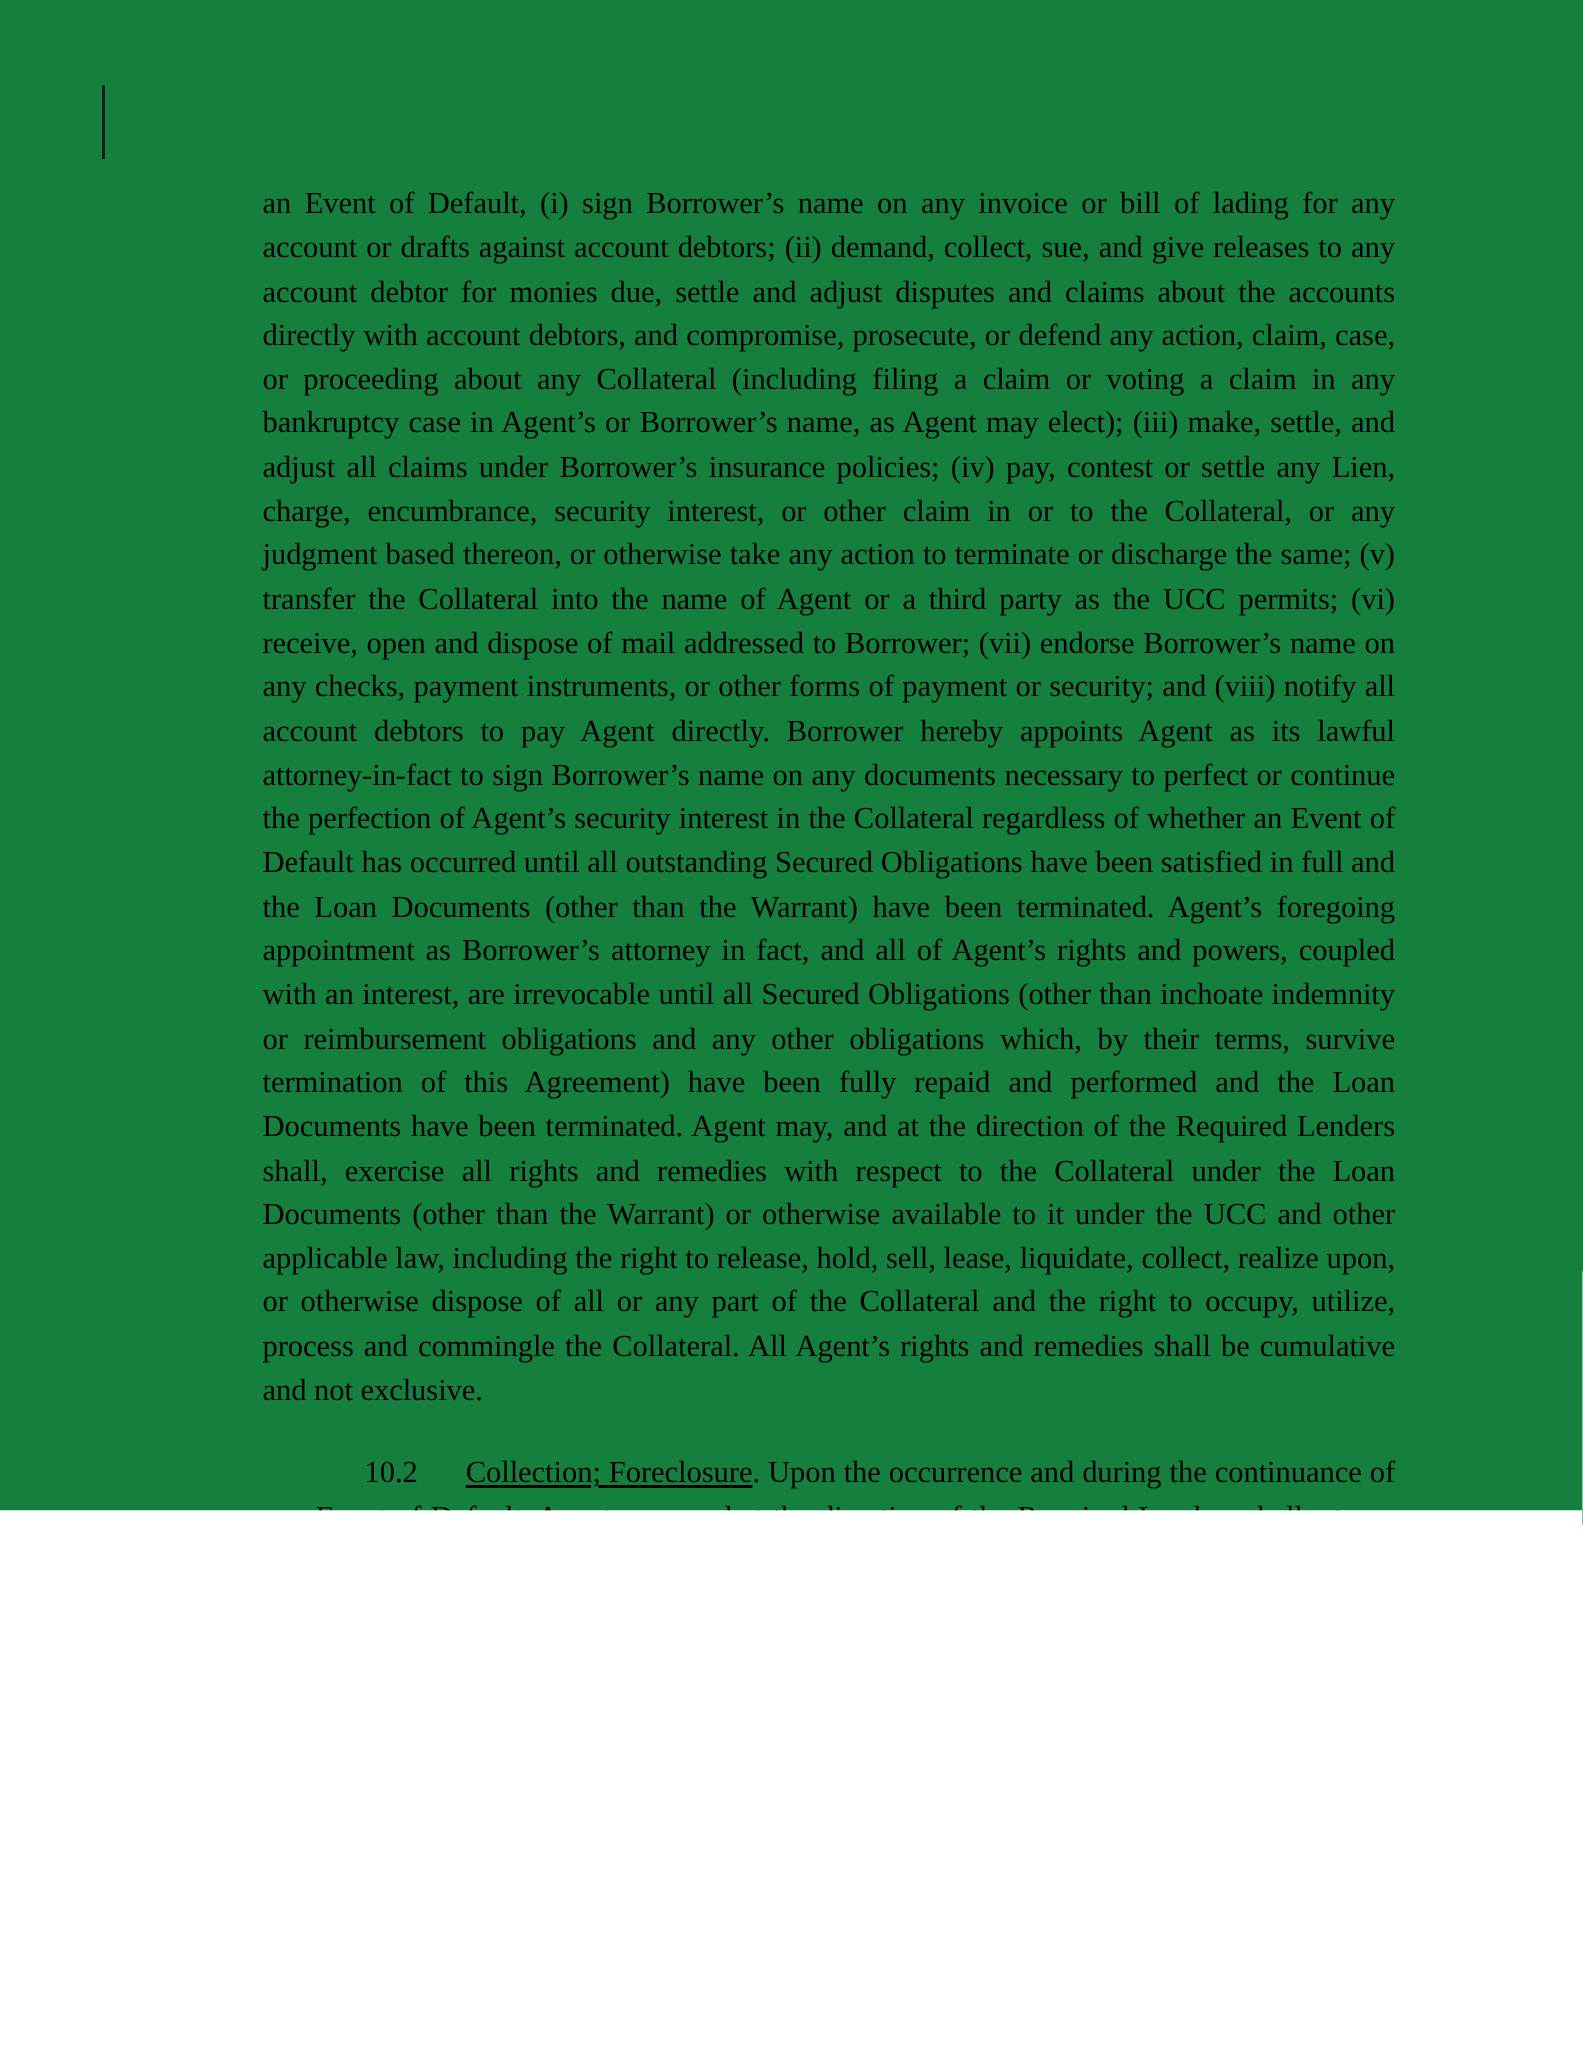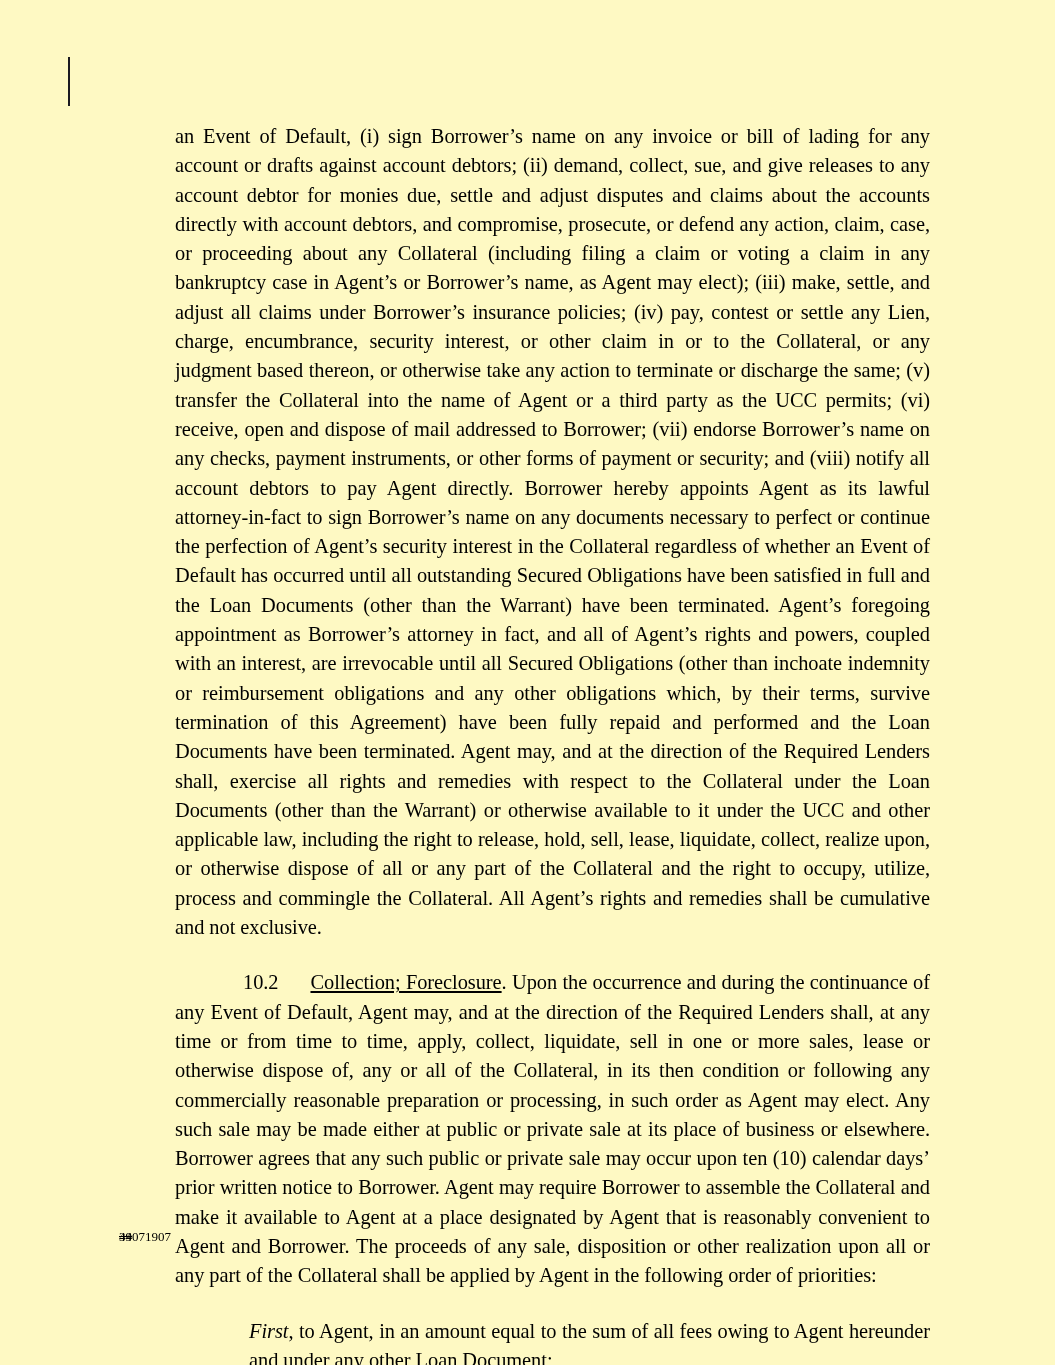--- a/index.html
+++ b/index.html
@@ -3,22 +3,22 @@
 <meta charset="utf-8">
 <style>
   html, body {
     margin: 0;
     padding: 0;
     background: #ffffff;
   }
   .page {
     position: relative;
     width: 1055px;
-    height: 1365px;
-    background: #fef9c3;
+    height: 1007px;
+    background: #15803d;
     overflow: hidden;
     font-family: "Liberation Serif", "DejaVu Serif", serif;
     color: #000000;
   }
 
   
   .change-bar {
     position: absolute;
     left: 68px;
     top: 57px;

